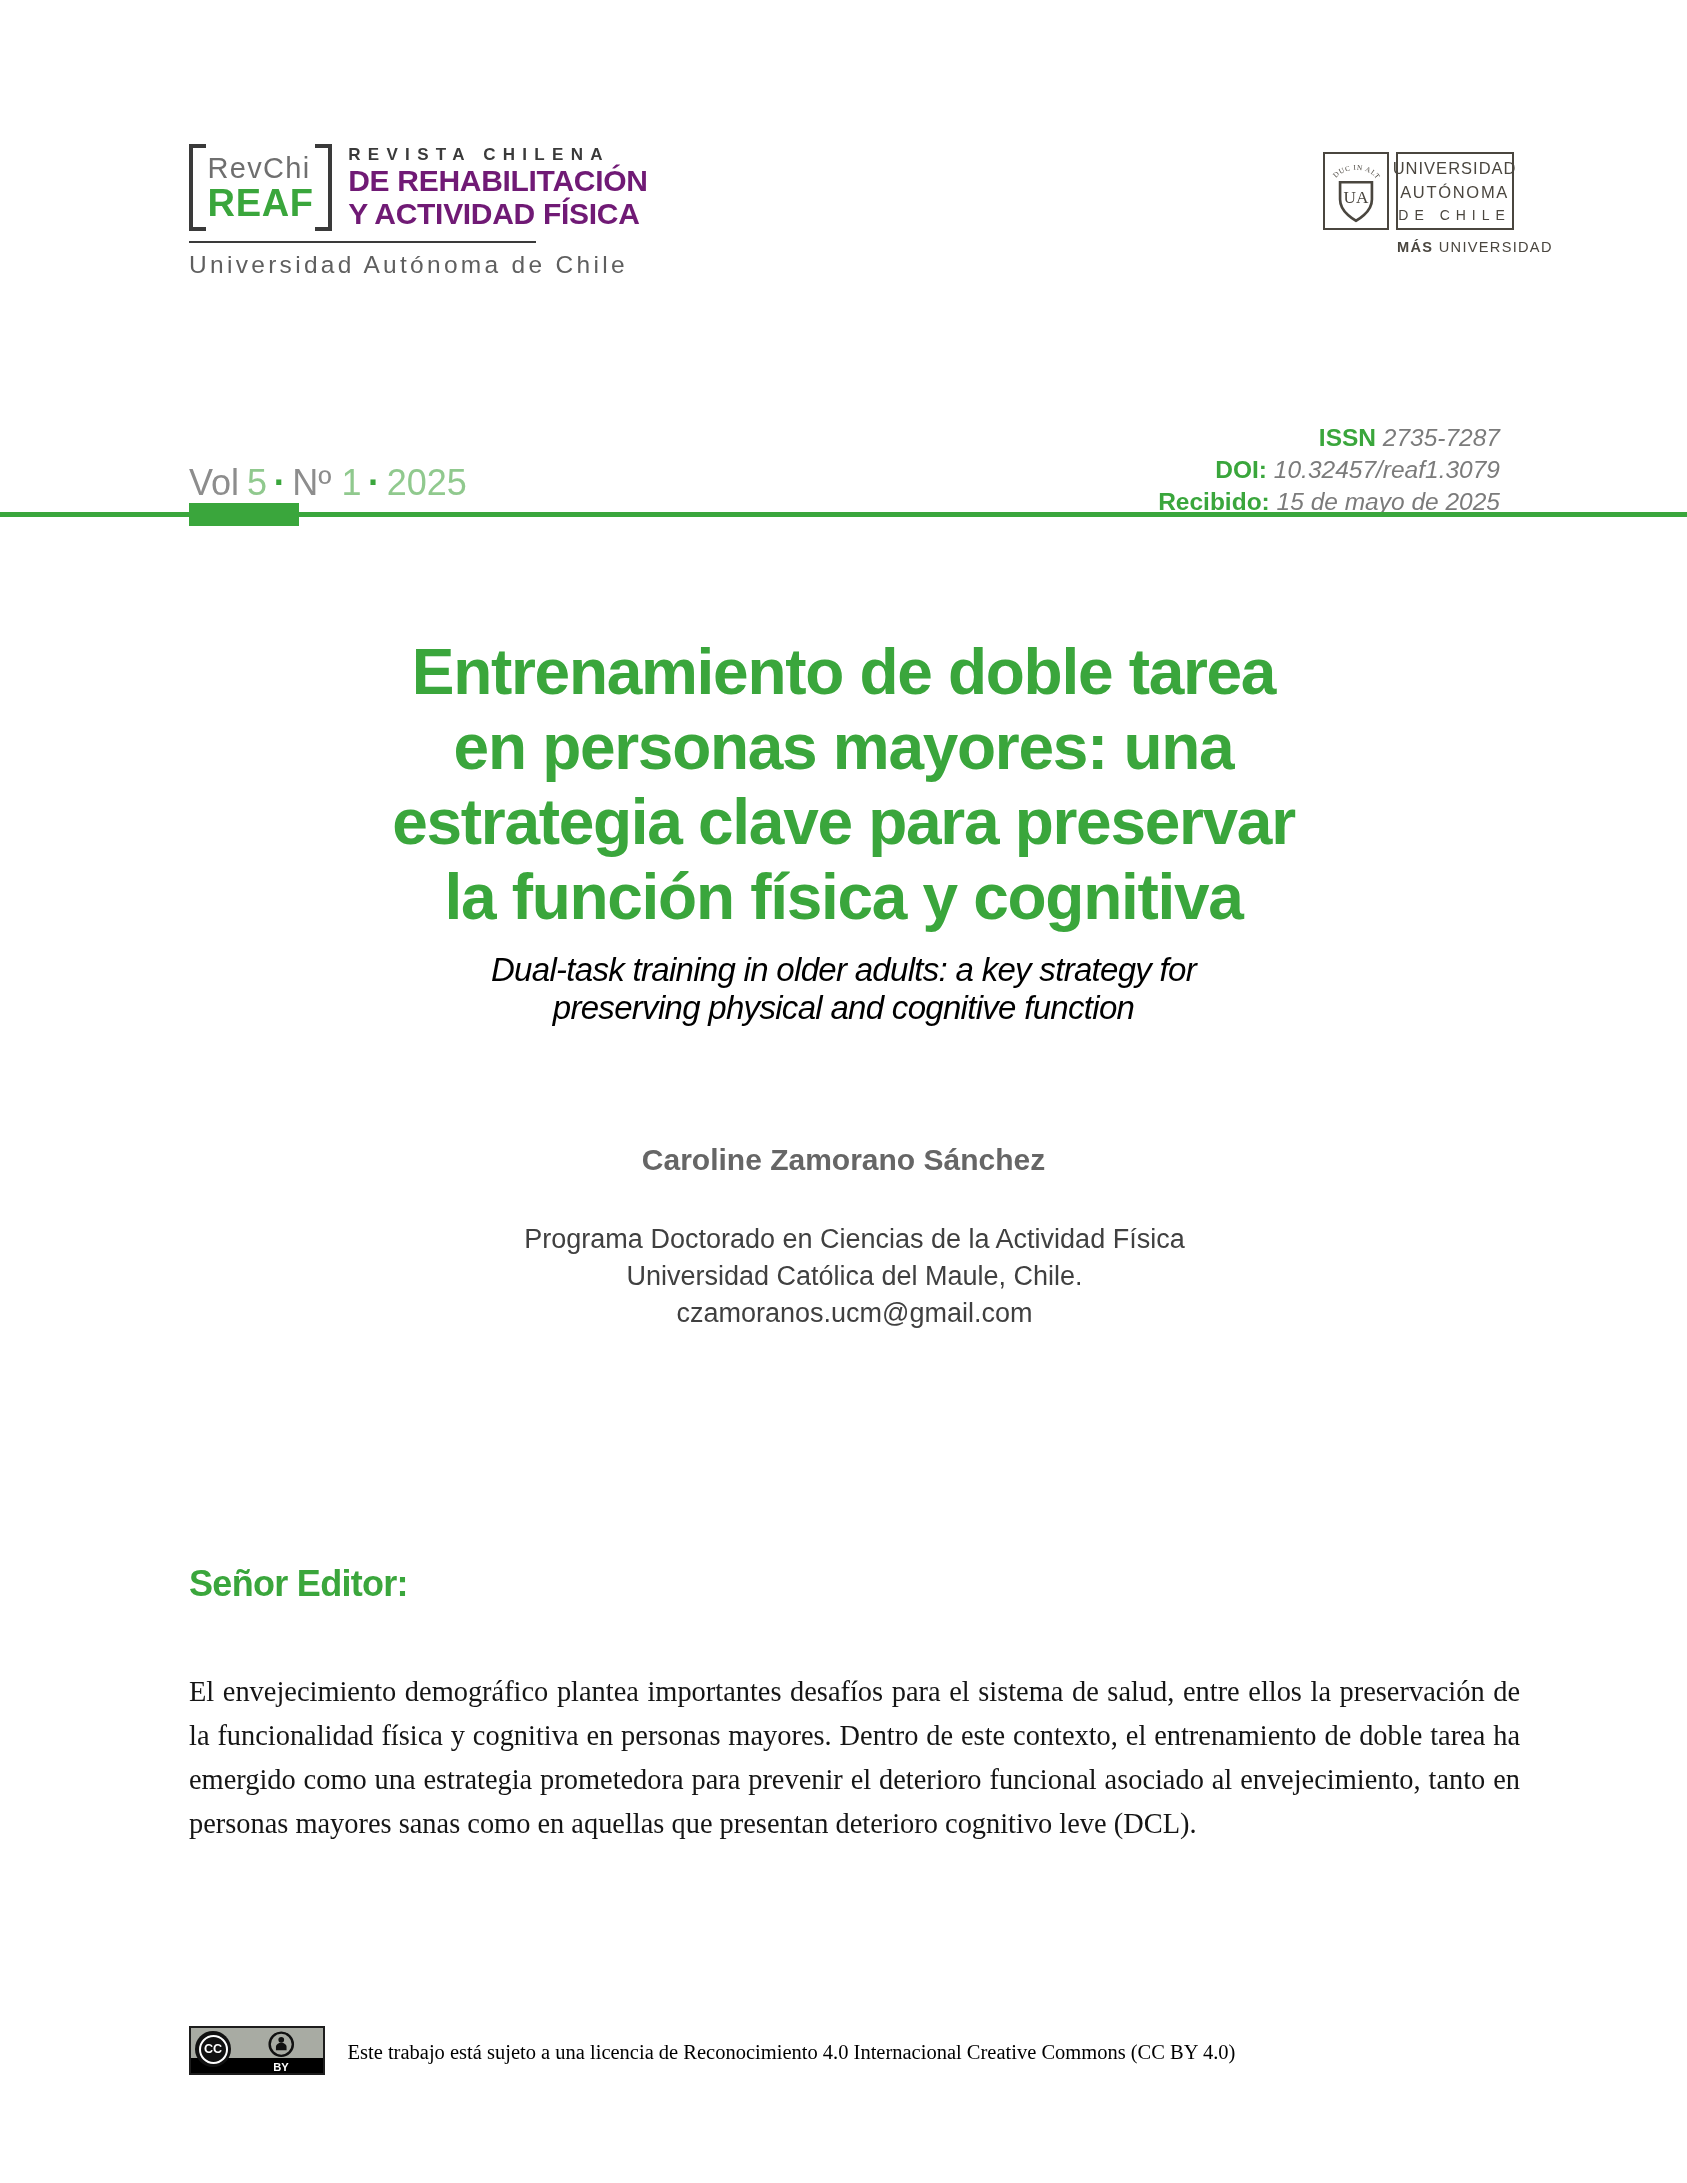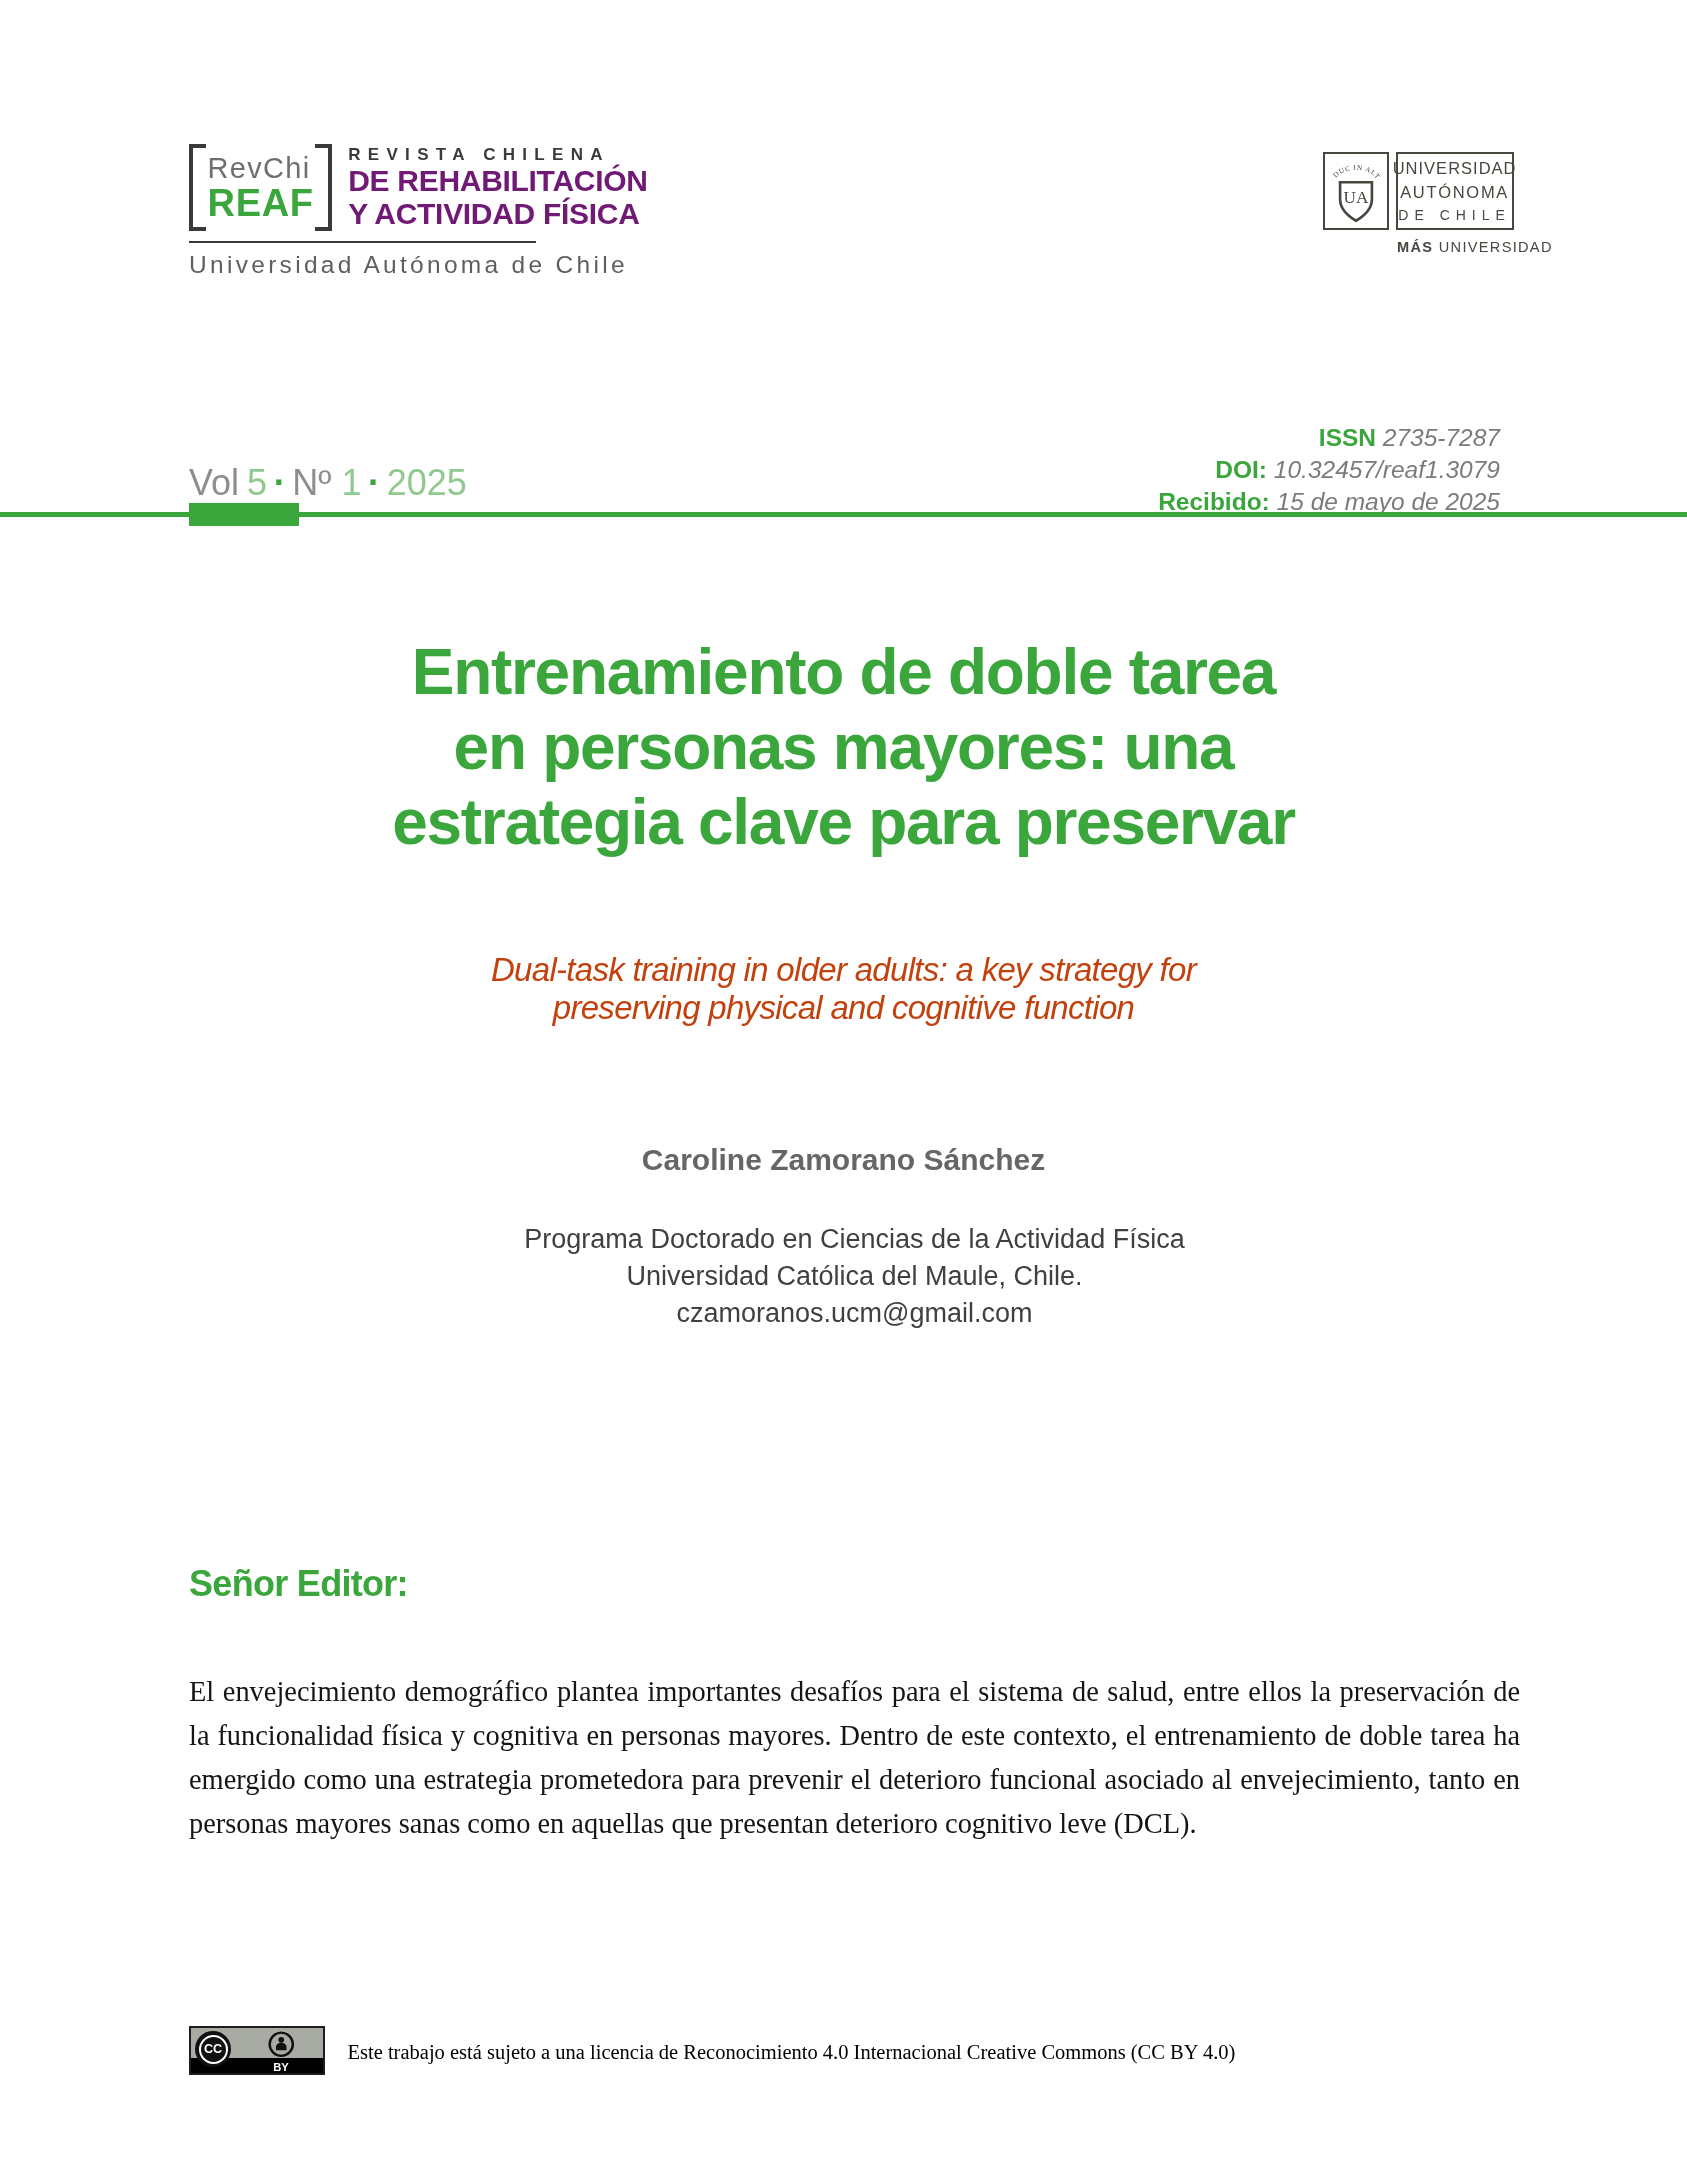--- a/index.html
+++ b/index.html
@@ -47,21 +47,21 @@
   .iss-vol{margin-right:8px;}
 
   
   .rule{position:absolute;left:0;top:512px;width:1687px;height:5.3px;background:#3aa63c;}
   .rule-bar{position:absolute;left:189px;top:503px;width:110px;height:22.5px;background:#3aa63c;}
 
   
   .title{position:absolute;left:0;top:635px;width:1687px;text-align:center;
          color:#3aa63c;font-weight:700;font-size:64px;line-height:1.17;letter-spacing:-1.3px;}
   .subtitle{position:absolute;left:0;top:951px;width:1687px;text-align:center;
-            color:#c2410c;font-style:italic;font-weight:500;font-size:33px;line-height:1.16;letter-spacing:-0.7px;}
+            color:#000000;font-style:italic;font-weight:500;font-size:33px;line-height:1.16;letter-spacing:-0.7px;}
   .author{position:absolute;left:0;top:1143px;width:1687px;text-align:center;
           font-size:30px;font-weight:700;color:#666666;}
   .affil{position:absolute;left:11px;top:1221px;width:1687px;text-align:center;
          font-size:27px;line-height:37px;color:#404040;}
 
   
   .salutation{position:absolute;left:189px;top:1563px;font-size:36px;font-weight:700;
               color:#3aa63c;letter-spacing:-0.7px;}
   .paragraph{position:absolute;left:189px;top:1670px;width:1331px;
              font-family:"Liberation Serif",serif;font-size:28.4px;line-height:44px;
@@ -149,20 +149,21 @@
     <span class="iss-vol">Vol</span><span class="iss-num">5</span><span class="iss-dot">·</span><span>Nº</span> <span class="iss-num">1</span><span class="iss-dot">·</span><span class="iss-num">2025</span>
   </div>
 
   <div class="rule"></div>
   <div class="rule-bar"></div>
 
   <div class="title">
     <div>Entrenamiento de doble tarea</div>
     <div>en personas mayores: una</div>
     <div>estrategia clave para preservar</div>
+    <div>la función física y cognitiva</div>
   </div>
   <div class="subtitle">
     <div>Dual-task training in older adults: a key strategy for</div>
     <div>preserving physical and cognitive function</div>
   </div>
 
   <div class="author">Caroline Zamorano Sánchez</div>
   <div class="affil">
     <div>Programa Doctorado en Ciencias de la Actividad Física</div>
     <div>Universidad Católica del Maule, Chile.</div>

